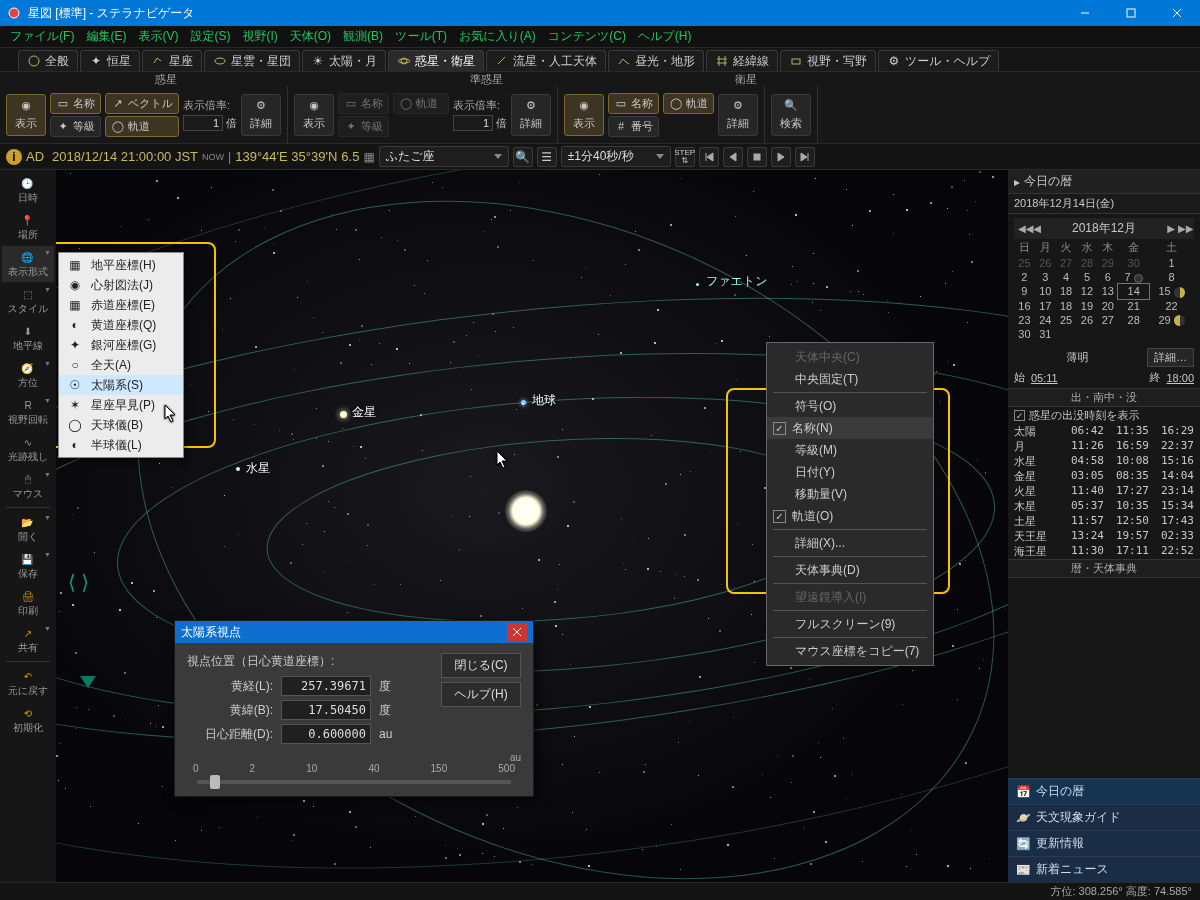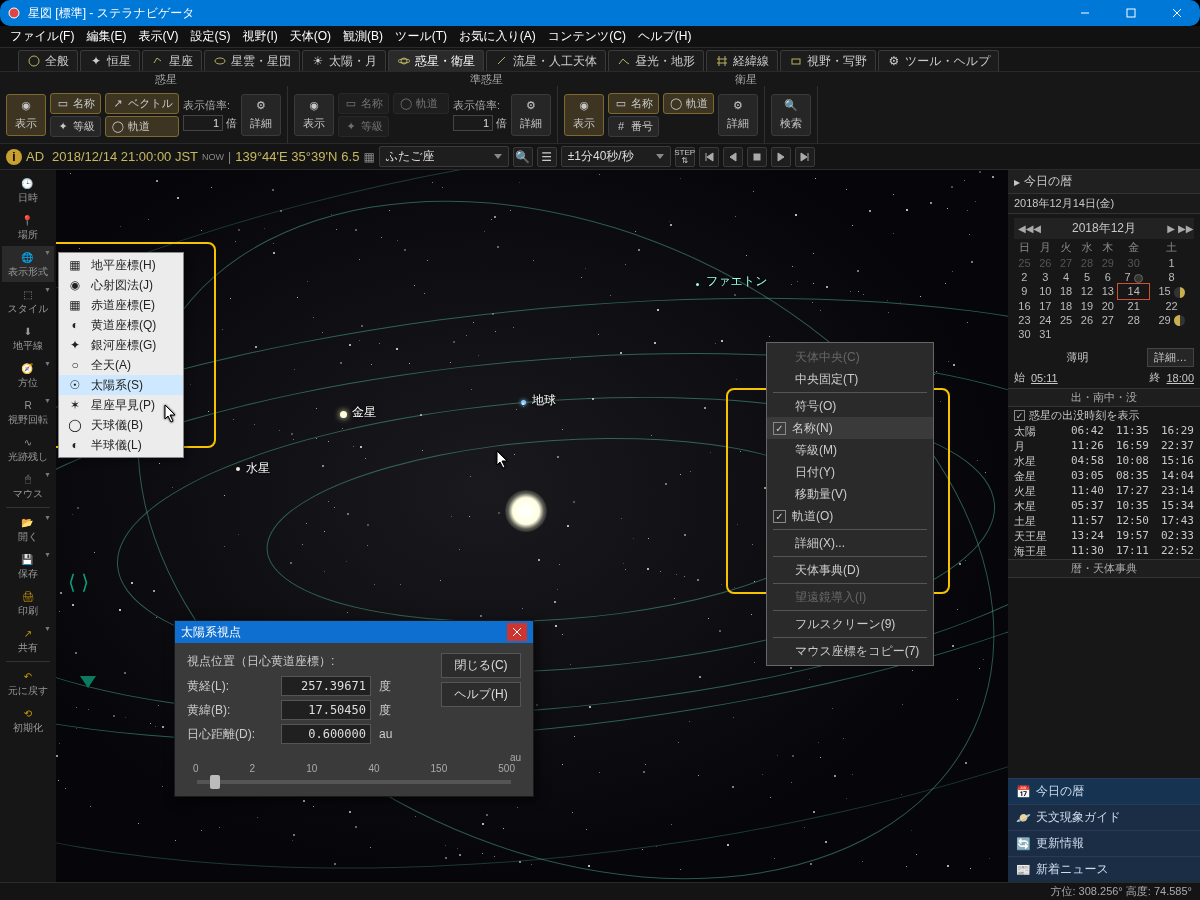--- a/index.html
+++ b/index.html
@@ -1,27 +1,27 @@
 <!DOCTYPE html>
 <html><head>
 <meta charset="utf-8">
 <style>
 * { margin: 0; padding: 0; box-sizing: border-box; font-family: "Meiryo UI", "Yu Gothic UI", sans-serif; }
 html, body { width: 1200px; height: 900px; overflow: hidden; background: #000; color: #c8c8c8; font-size: 12px; }
 
 
-.titlebar { height: 26px; background: #0078d7; display: flex; align-items: center; color: #fff; padding-left: 6px; border-radius: 10px; }
+.titlebar { height: 26px; background: #0078d7; display: flex; align-items: center; color: #fff; padding-left: 6px; }
 .titlebar .icon { width: 16px; height: 16px; margin-right: 6px; display:inline-flex; align-items:center; justify-content:center; }
 .titlebar .spacer { flex: 1; }
 .titlebar .winbtn { width: 46px; height: 26px; display: flex; align-items: center; justify-content: center; }
 .titlebar svg { stroke: #fff; }
 
 
 .menubar { height: 22px; background: #111; display: flex; align-items: center; padding: 0 4px; border-bottom: 1px solid #2a2a2a; }
-.menubar .mi { padding: 2px 6px; color: #ffffff; }
+.menubar .mi { padding: 2px 6px; color: #22c55e; }
 
 
 .tabstrip { height: 24px; background: #151515; display: flex; align-items: stretch; padding: 2px 6px 0; gap: 2px; border-bottom:1px solid #2a2a2a; }
 .tabstrip .blank { width: 10px; }
 .tab { display: flex; align-items: center; gap: 4px; padding: 0 8px; background: #1c1c1c; border: 1px solid #3a3a3a; border-bottom: none; border-radius: 3px 3px 0 0; color: #ccc; font-size: 12px; }
 .tab.sel { background: #2a2a2a; color: #fff; }
 .tab .ticon { width: 14px; height: 14px; display:inline-flex; align-items:center; justify-content:center; }
 .tab .ticon svg { stroke:#b8b060; fill:none; }
 
 
@@ -80,21 +80,21 @@
 .ctxmenu .ccheck.box { border:1px solid #888; width:13px; height:13px; font-size:10px; }
 .ctxmenu hr { border:none; border-top:1px solid #555; margin:2px 6px; }
 
 
 .dialog { position:absolute; background:#3a3a3a; border:1px solid #1a1a1a; box-shadow:3px 3px 10px rgba(0,0,0,0.6); width:360px; }
 .dialog .dtitle { background:#0e6fd0; color:#fff; height:22px; display:flex; align-items:center; padding:0 6px; font-size:12px; }
 .dialog .dtitle .spacer { flex:1; }
 .dialog .dclose { width:20px; height:18px; background:#cc3530; display:flex; align-items:center; justify-content:center; }
 .dialog .dbody { padding:10px 12px; color:#ccc; font-size:12px; }
 .dialog .drow { display:flex; align-items:center; gap:8px; margin:4px 0; }
-.dialog .dlabel { width:86px; }
+.dialog .dlabel { width:86px;text-align:right; }
 .dialog .dinput { width:90px; background:#202020; border:1px solid #555; color:#ddd; padding:2px 4px; text-align:right; font-family:monospace; font-size:12px; }
 .dialog .dbtn { background:#2c2c2c; border:1px solid #555; color:#ddd; padding:3px 0; width:80px; text-align:center; font-size:12px; }
 .dialog .slider-track { height:4px; background:#555; position:relative; margin:6px 10px 2px; }
 .dialog .slider-thumb { position:absolute; top:-5px; width:10px; height:14px; background:#bbb; border-radius:2px; }
 .dialog .ticks { display:flex; justify-content:space-between; font-size:10px; color:#aaa; margin:0 6px; }
 
 
 .rp-header { background:#202020; padding:3px 6px; font-size:12px; border-bottom:1px solid #333; display:flex; align-items:center; gap:4px; }
 .rp-sub { background:#1a1a1a; padding:2px 6px; font-size:11px; border-bottom:1px solid #333; }
 .cal { padding:4px 6px; }

